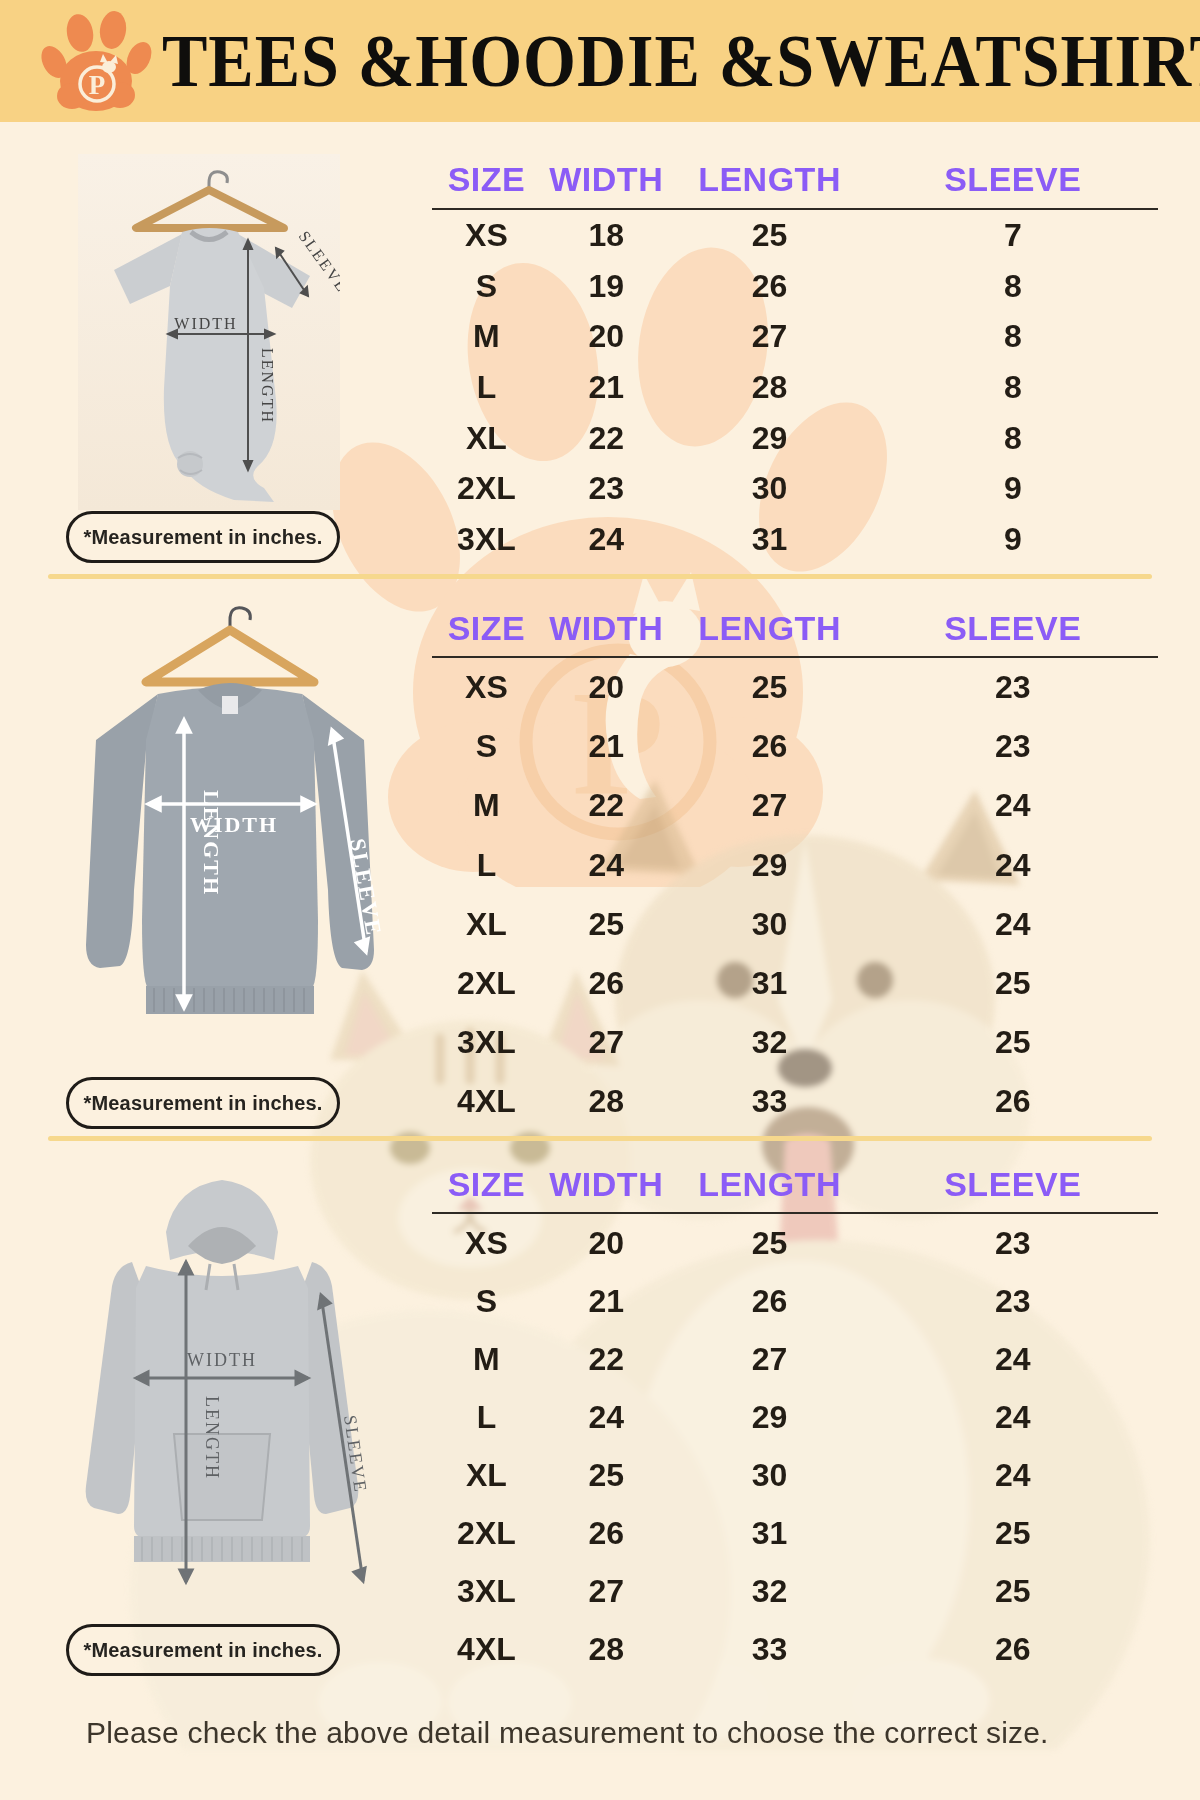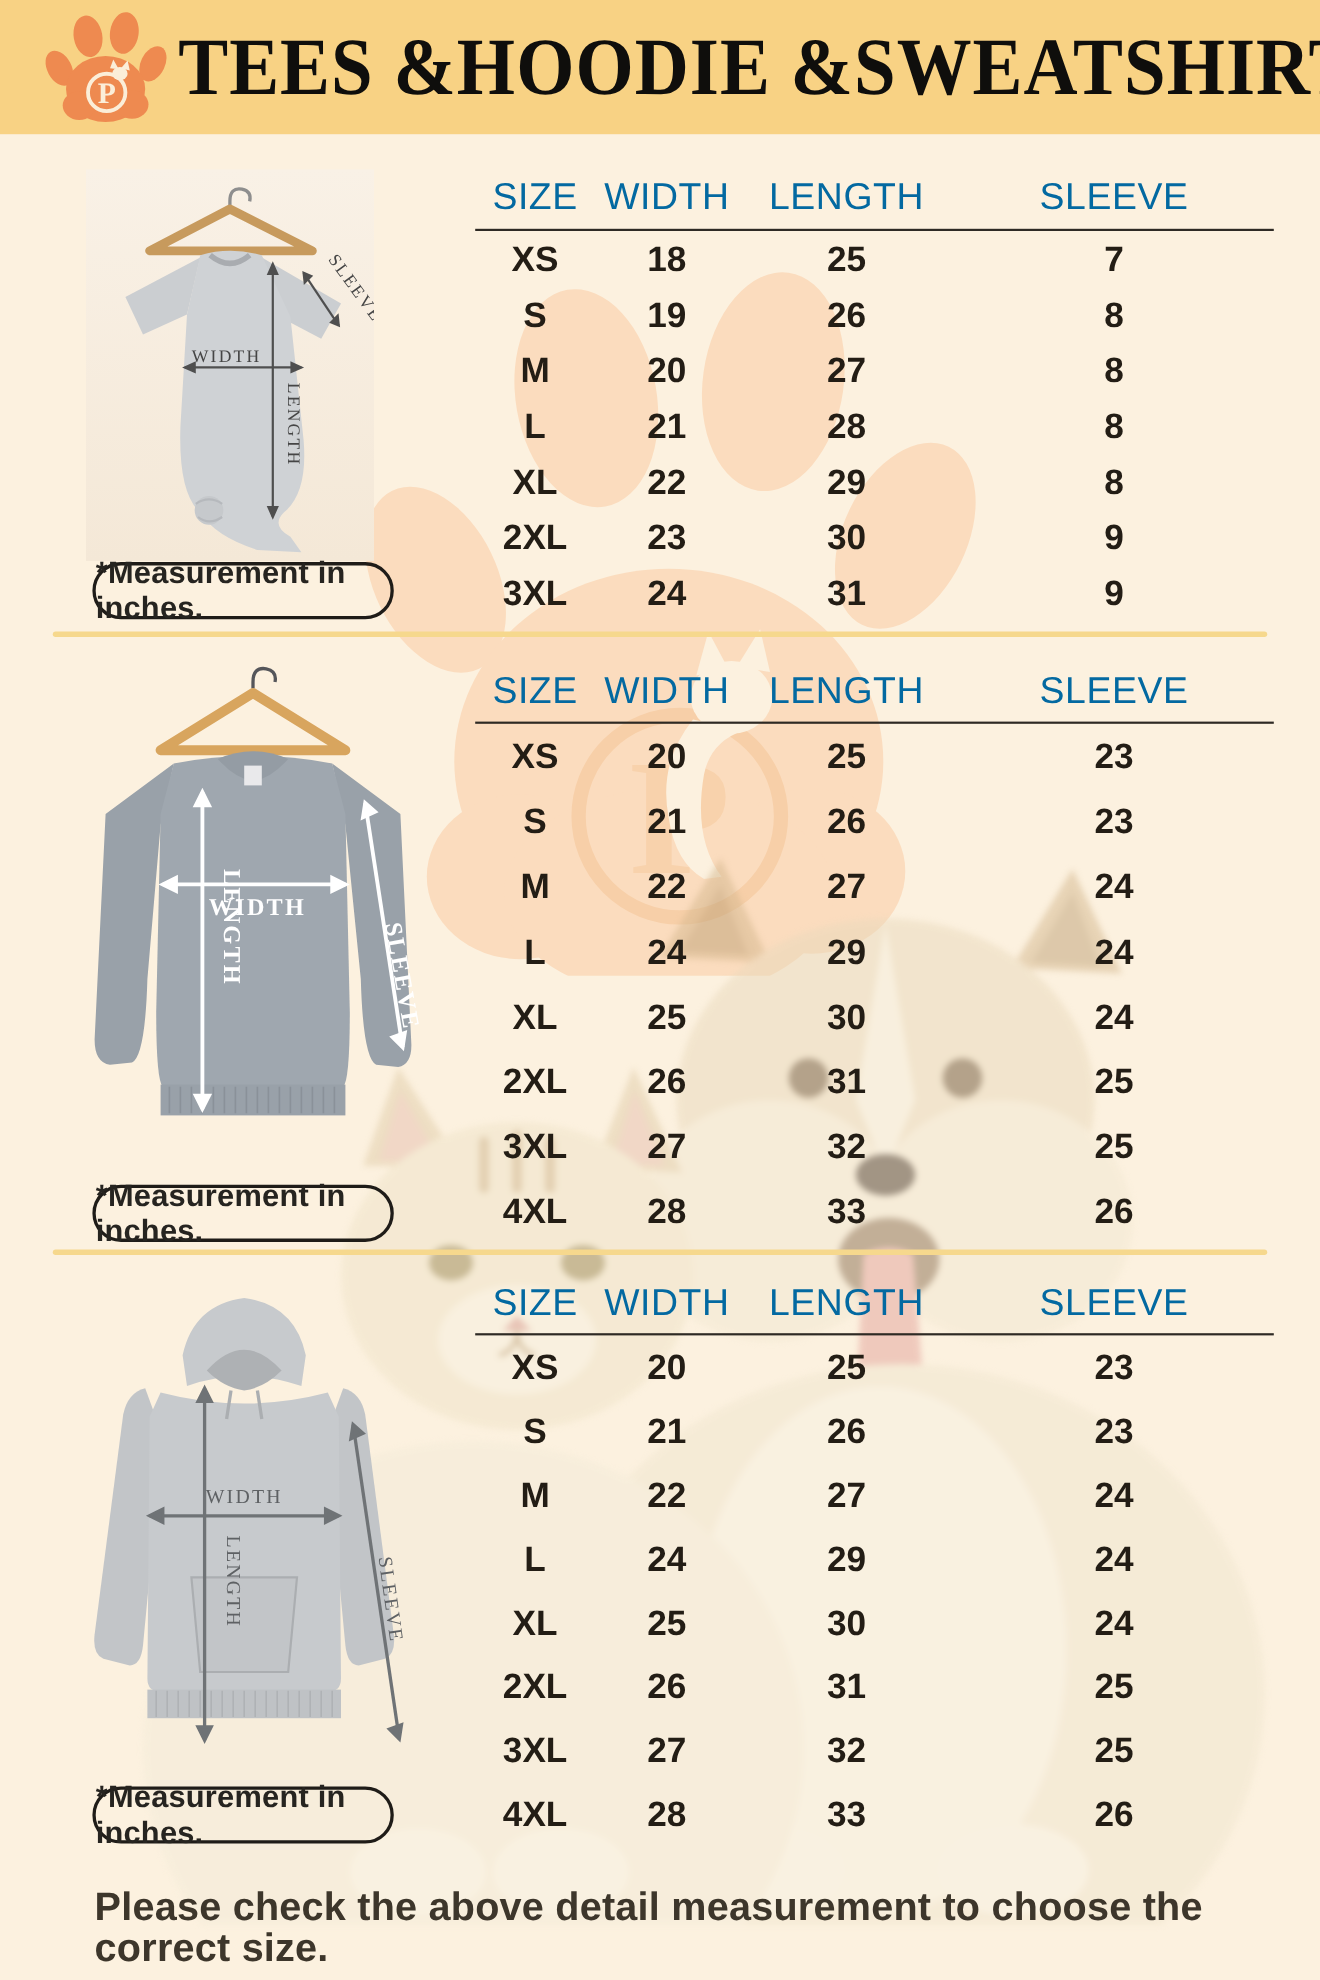--- a/index.html
+++ b/index.html
@@ -25,38 +25,38 @@
   
   .sep{position:absolute;left:48px;width:1104px;height:5px;border-radius:3px;background:#F6D88D;z-index:2;}
   .sep1{top:574px;} .sep2{top:1136px;}
   
   .figure{position:absolute;z-index:2;}
   .fig-tee{left:78px;top:148px;}
   .fig-sweat{left:62px;top:590px;}
   .fig-hoodie{left:70px;top:1166px;}
   
   .bubble{
-    position:absolute;left:84px;width:268px;height:46px;z-index:2;
+    position:absolute;left:66px;width:268px;height:46px;z-index:2;
     border:3px solid #1F1C18;border-radius:26px;display:flex;align-items:center;justify-content:center;
-    font-size:28px;font-weight:600;color:#262420;letter-spacing:.2px;background:transparent;
+    font-size:20px;font-weight:600;color:#262420;letter-spacing:.2px;background:transparent;
   }
   .bubble1{top:511px;} .bubble2{top:1077px;} .bubble3{top:1624px;}
   
   .sizetable{position:absolute;left:432px;width:726px;z-index:2;}
   .t1{top:150px;} .t2{top:600px;} .t3{top:1156px;}
   .thead,.trow{display:grid;grid-template-columns:15% 18% 27% 40%;align-items:center;text-align:center;}
   .thead{border-bottom:2px solid #2E2A24;}
   .t1 .thead{height:58px;} .t2 .thead{height:56px;} .t3 .thead{height:56px;}
   .t1 .trow{height:50.7px;} .t2 .trow{height:59.2px;} .t3 .trow{height:58px;}
-  .th{font-size:34px;font-weight:normal;letter-spacing:.5px;color:#0369a1;}
+  .th{font-size:34px;font-weight:bold;letter-spacing:.5px;color:#8b5cf6;}
   .td{font-size:32px;font-weight:bold;color:#231d15;}
   
   .footer{
     position:absolute;left:86px;top:1714px;width:1070px;z-index:2;
-    font-size:36px;font-weight:bold;color:#3D362B;line-height:38px;letter-spacing:.2px;
+    font-size:30px;font-weight:normal;color:#3D362B;line-height:38px;letter-spacing:.2px;
   }
   
   .garment-label{font-family:"Liberation Serif",serif;letter-spacing:2px;}
 </style>
 </head>
 <body>
 
 <div class="page">
 
   <svg class="wm-paw" width="580" height="665" viewBox="0 0 580 665" aria-hidden="true">

